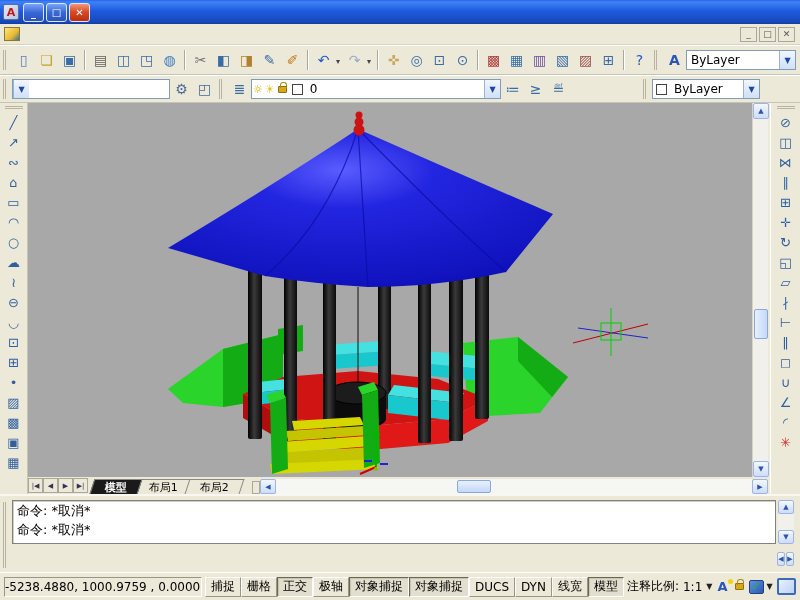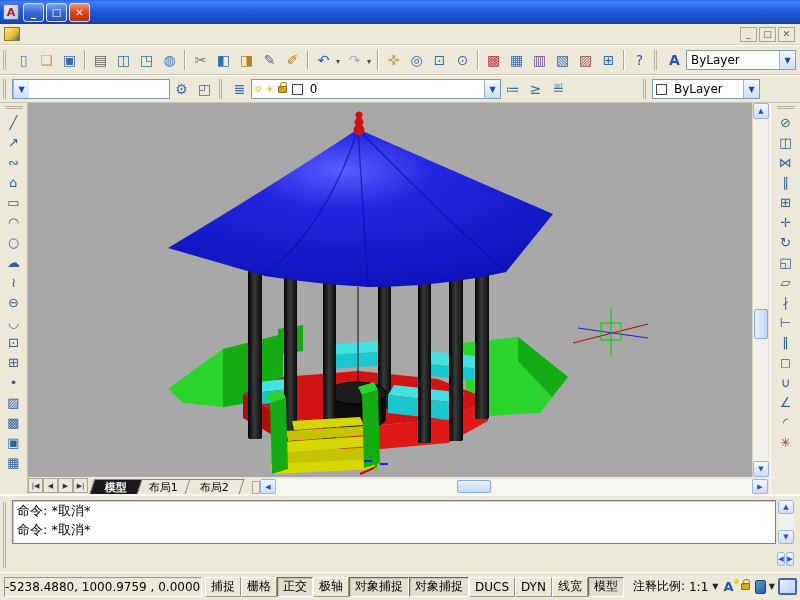--- a/index.html
+++ b/index.html
@@ -97,21 +97,21 @@
   .cmdhs .sbtn2{width:8px;height:14px}
 
   
   .status{position:absolute;top:572px;left:0;width:800px;height:28px;background:#ece9d8;border-top:1px solid #fff;
     display:flex;align-items:center;padding:0 4px;gap:3px}
   .coords{width:198px;height:20px;border:1px solid;border-color:#9a9686 #fff #fff #9a9686;display:flex;align-items:center;
     padding:0 0;font-size:12px;white-space:nowrap;flex:none}
   .sbtn{height:20px;padding:1px 5px;display:flex;align-items:center;font-size:12px;white-space:nowrap;
     border:1px solid;border-color:#fff #9a9686 #9a9686 #fff;background:#ece9d8;flex:none}
   .sbtn.pressed{border-color:#6a6658 #fff #fff #6a6658;background:#e2dfce;box-shadow:inset 1px 1px 1px #c8c4b0}
-  .scale{display:flex;align-items:center;gap:4px;margin-left:6px;white-space:nowrap}
+  .scale{display:flex;align-items:center;gap:4px;white-space:nowrap}
   .ddsm{font-size:8px;color:#222}
   .anno{color:#2a54b8;font-weight:bold;font-size:13px;position:relative;margin:0 2px}
   .anno::after{content:"";position:absolute;right:-5px;top:0;width:5px;height:5px;border-radius:50%;background:#f4d016}
   .tlock{width:15px;height:14px;background:linear-gradient(135deg,#6090e0,#2a5ab0);border:1px solid #24407a;border-radius:2px;
     position:relative;color:#20c020;font-size:11px;font-weight:bold;display:flex;align-items:center;justify-content:center;line-height:1}
   .cleanscr{margin-left:auto;width:19px;height:17px;border:2px solid #3a6ab8;border-radius:2px;background:linear-gradient(135deg,#e8f0fc,#bcd2f4);flex:none}
 </style>
 </head>
 <body>
 

